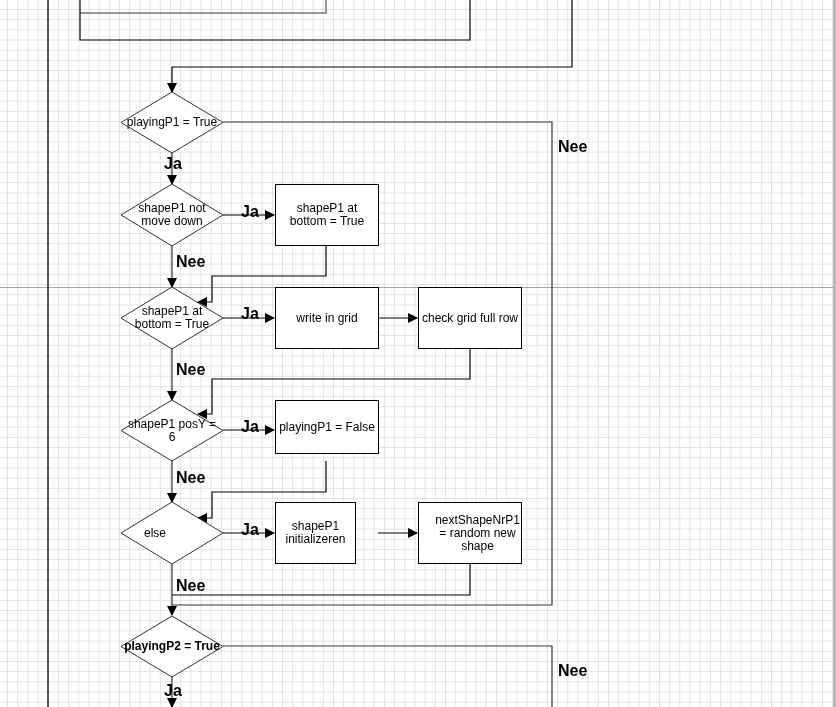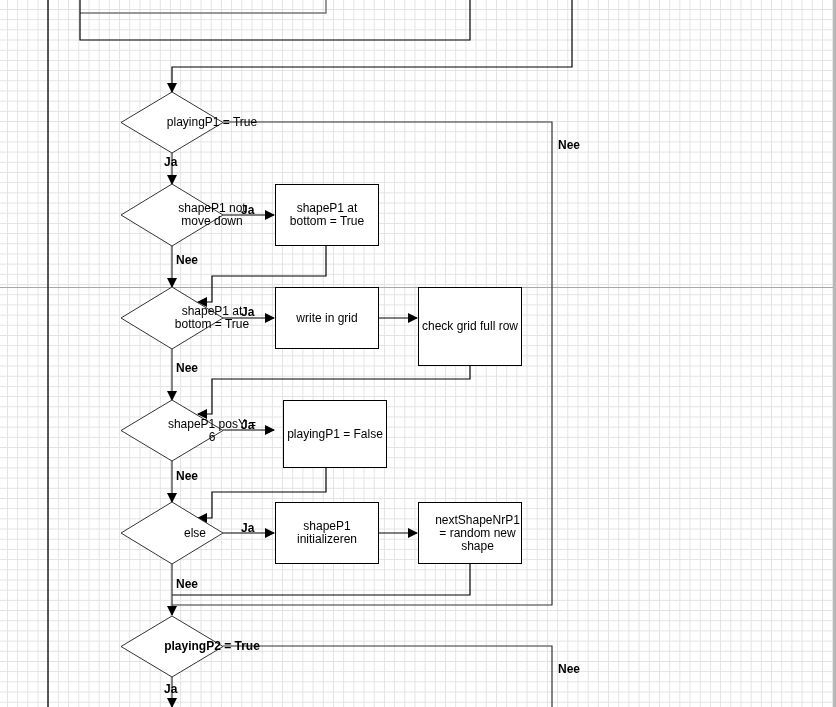--- a/index.html
+++ b/index.html
@@ -16,23 +16,23 @@
   #canvas { position:absolute; left:0; top:0; }
   .page-break-h { position:absolute; left:0; width:836px; top:287px; height:1px; background:#a8a8a8; }
   .page-break-v { position:absolute; top:0; height:707px; left:833px; width:3px; background:#b8b8b8; }
   .box {
     position:absolute; background:#fff; border:1px solid #000; box-sizing:border-box;
     display:flex; align-items:center; justify-content:center; text-align:center;
     font-size:12px; line-height:13px; color:#000; padding:0 1px;
   }
   .dtext {
     position:absolute; display:flex; align-items:center; justify-content:center;
-    text-align:center; font-size:12px; line-height:13px; color:#000; white-space:pre-line;padding-left:40px;
+    text-align:center; font-size:12px; line-height:13px; color:#000; white-space:pre-line;
   }
-  .lbl { position:absolute; font-size:12px; font-weight:bold; color:#000;text-align:center; }
+  .lbl { position:absolute; font-size:16px; font-weight:bold; color:#000;text-align:center; }
 </style>
 </head>
 <body>
 
 <div class="page-break-h"></div>
 <div class="page-break-v"></div>
 
 <svg id="canvas" width="836" height="707">
   <defs>
     <marker id="arr" markerWidth="10" markerHeight="10" refX="9" refY="5" orient="auto" markerUnits="userSpaceOnUse">
@@ -86,23 +86,23 @@
 <div class="dtext" style="left:121px;top:287px;width:102px;height:62px;">shapeP1 at
 bottom = True</div>
 <div class="dtext" style="left:121px;top:400px;width:102px;height:61px;">shapeP1 posY =
 6</div>
 <div class="dtext" style="left:104px;top:502px;width:102px;height:62px;">else</div>
 <div class="dtext" style="left:121px;top:616px;width:102px;height:61px;font-weight:bold;">playingP2 = True</div>
 
 <div class="box" style="left:275px;top:184px;width:104px;height:62px;white-space:pre-line;">shapeP1 at
 bottom = True</div>
 <div class="box" style="left:275px;top:287px;width:104px;height:62px;text-align:center;">write in grid</div>
-<div class="box" style="left:418px;top:287px;width:104px;height:79px;">check grid full row</div>
-<div class="box" style="left:275px;top:400px;width:104px;height:68px;margin-left:8px;">playingP1 = False</div>
-<div class="box" style="left:275px;top:502px;width:104px;height:62px;white-space:pre-line;">shapeP1
+<div class="box" style="left:418px;top:287px;width:104px;height:62px;">check grid full row</div>
+<div class="box" style="left:275px;top:400px;width:104px;height:54px;">playingP1 = False</div>
+<div class="box" style="left:275px;top:502px;width:81px;height:62px;white-space:pre-line;">shapeP1
 initializeren</div>
 <div class="box" style="left:418px;top:502px;width:104px;height:62px;white-space:pre-line;padding-left:16px;">nextShapeNrP1
 = random new
 shape</div>
 
 <span class="lbl" style="left:164px;top:155px;">Ja</span>
 <span class="lbl" style="left:558px;top:138px;">Nee</span>
 <span class="lbl" style="left:241px;top:203px;">Ja</span>
 <span class="lbl" style="left:176px;top:253px;">Nee</span>
 <span class="lbl" style="left:241px;top:305px;">Ja</span>

